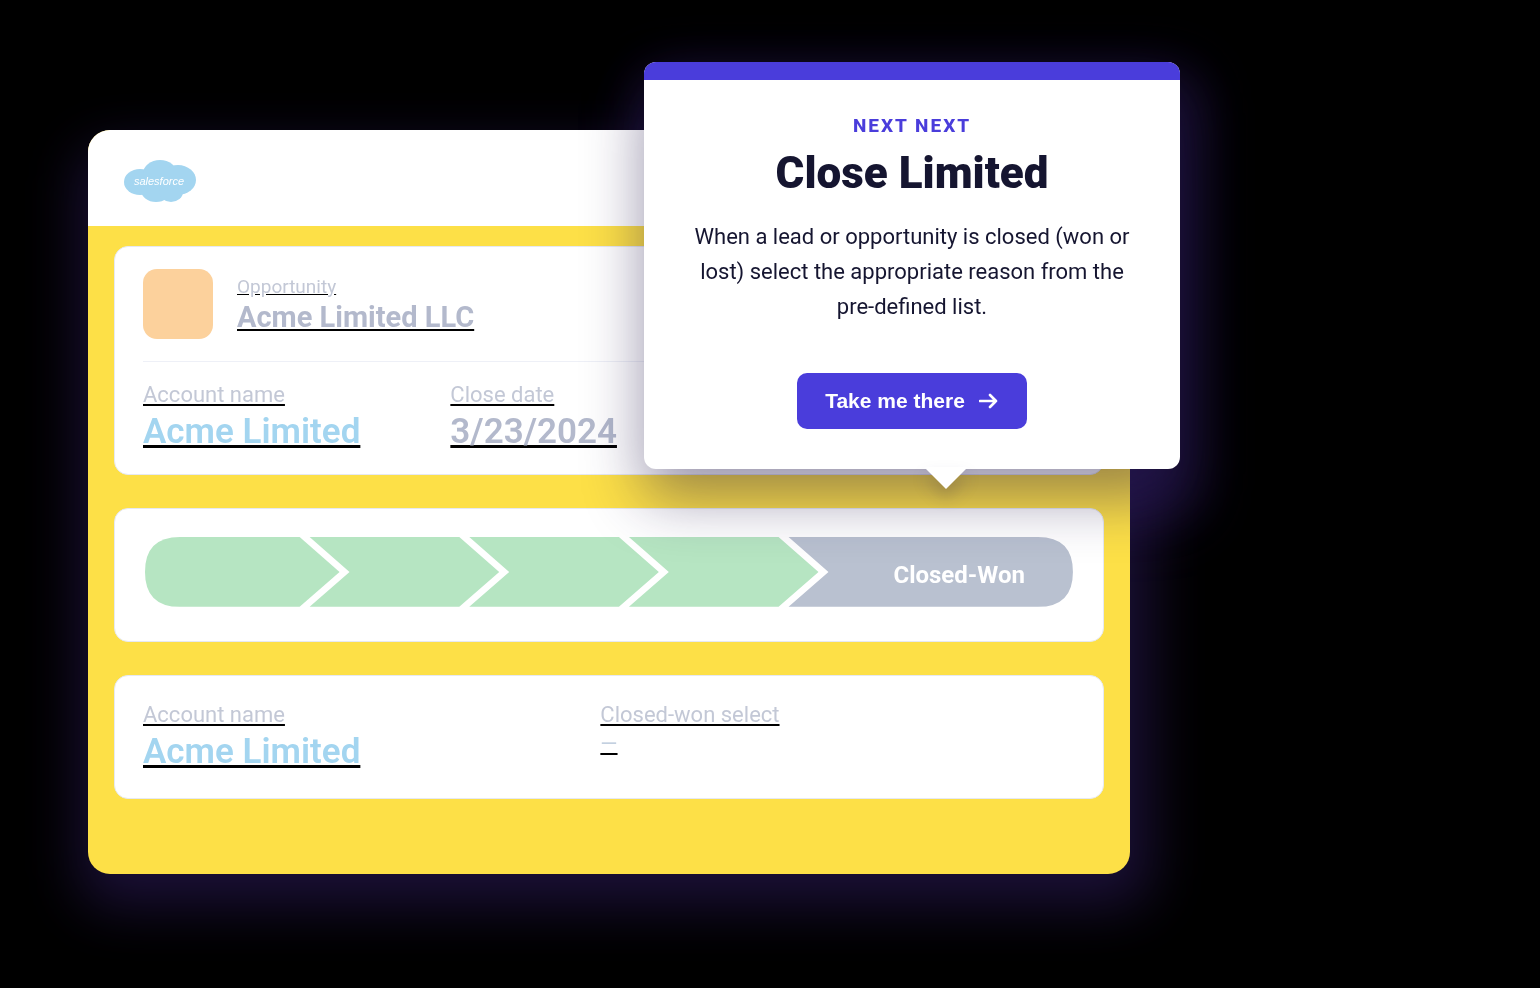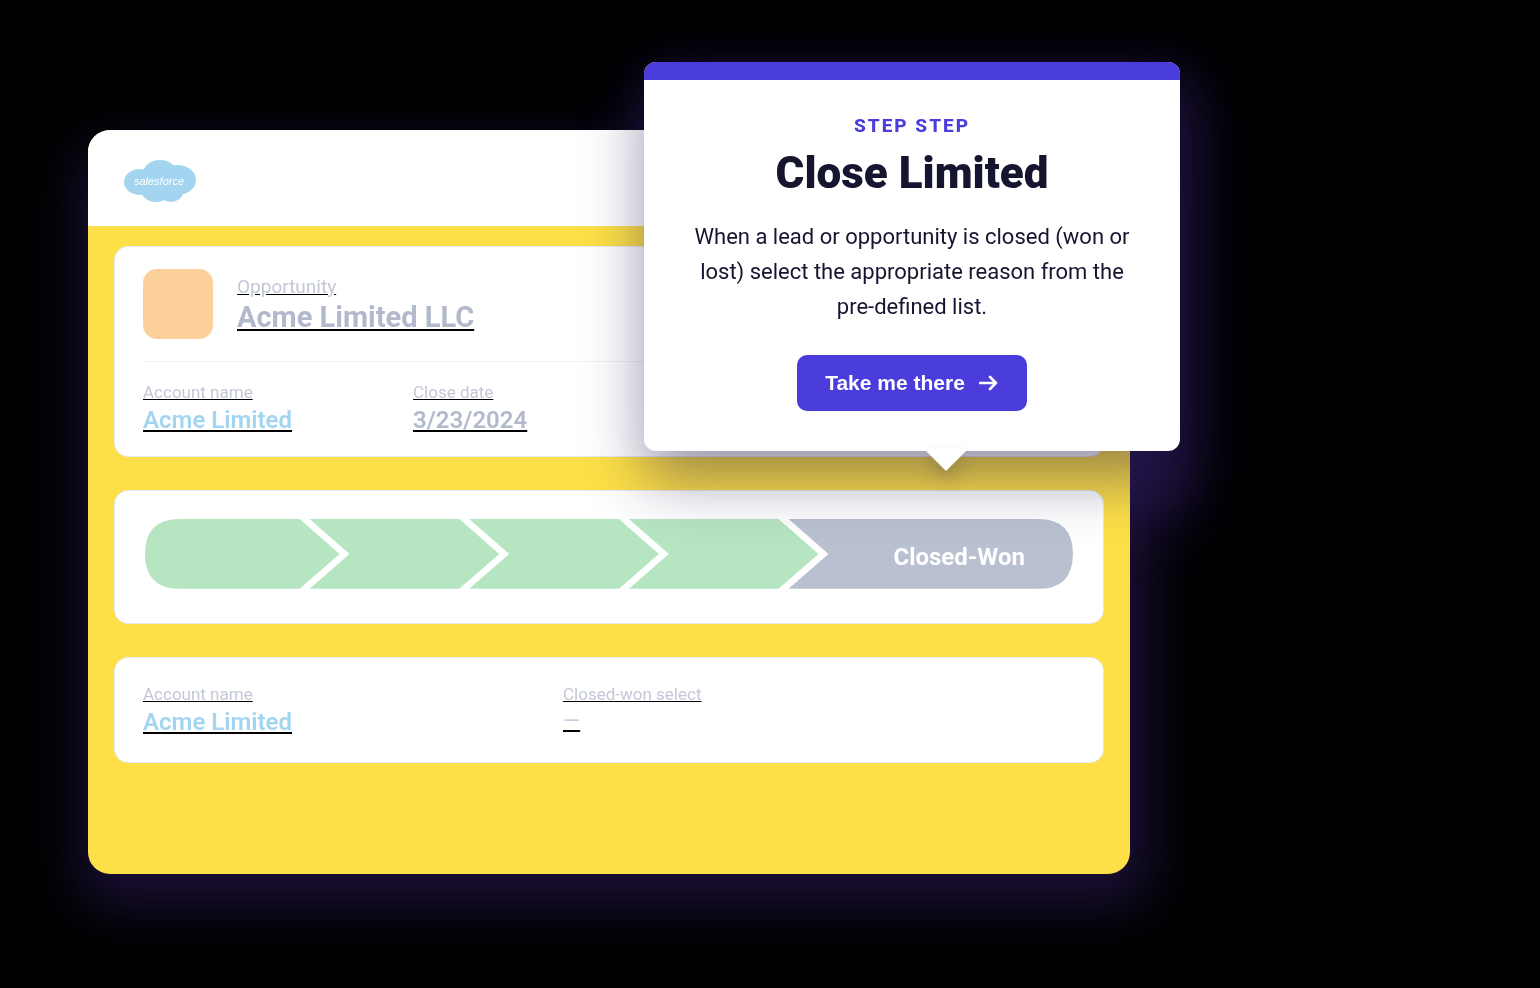--- a/index.html
+++ b/index.html
@@ -82,26 +82,26 @@
       font-weight: 700;
       color: #b3b9cc;
     }
     .fields-row {
       display: flex;
       gap: 90px;
       padding-top: 20px;
     }
     .field { min-width: 180px; }
     .field-label {
-      font-size: 17px;
+      font-size: 22px;
       color: #c3c8d6;
       margin-bottom: 4px;
     }
     .field-value {
-      font-size: 24px;
+      font-size: 35px;
       font-weight: 600;
     }
     .field-value.link { color: #a3d5f0; }
     .field-value.muted { color: #b3b9cc; }
     .field-value.empty {
       color: #c3d0e0;
       font-size: 22px;
       font-weight: 400;
     }
     .stage-panel {
@@ -177,21 +177,21 @@
     .callout-title {
       font-size: 44px;
       font-weight: 900;
       color: #151530;
       margin-bottom: 20px;
     }
     .callout-desc {
       font-size: 22px;
       line-height: 1.6;
       color: #151530;
-      margin-bottom: 30px;
+      margin-bottom: 48px;
       padding: 0 6px;
     }
     .callout-cta {
       display: inline-flex;
       align-items: center;
       gap: 14px;
       background: #4a3ddb;
       color: #fff;
       font-size: 21px;
       font-weight: 700;
@@ -288,21 +288,21 @@
             <div class="field-value empty">—</div>
           </div>
         </div>
       </div>
     </div>
   </div>
 
   <div class="callout">
     <div class="callout-top"></div>
     <div class="callout-body">
-      <div class="callout-eyebrow">STEP STEP</div>
+      <div class="callout-eyebrow">NEXT NEXT</div>
       <div class="callout-title">Close Limited</div>
       <div class="callout-desc">When a lead or opportunity is closed (won or lost) select the appropriate reason from the pre-defined list.</div>
       <button class="callout-cta">
         <span>Take me there</span>
         <svg width="20" height="16" viewBox="0 0 20 16">
           <path d="M1 8 L17 8 M11 2 L17 8 L11 14" stroke="#fff" stroke-width="2.6" fill="none" stroke-linecap="round" stroke-linejoin="round"></path>
         </svg>
       </button>
     </div>
     <div class="callout-pointer"></div>

